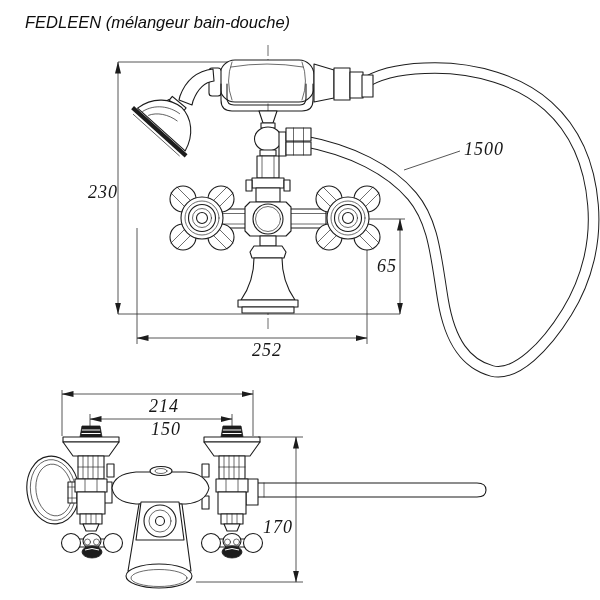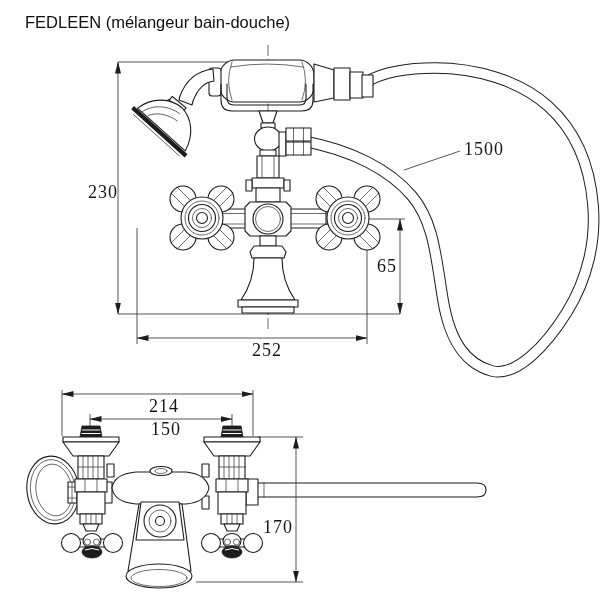--- a/index.html
+++ b/index.html
@@ -1,17 +1,17 @@
 <!DOCTYPE html>
 <html><head>
 <meta charset="utf-8">
 <style>
   html,body{margin:0;padding:0;background:#fff;}
   .page{position:relative;width:600px;height:600px;background:#fff;overflow:hidden;
-        font-family:"Liberation Sans",sans-serif;}
+        font-family:"Liberation Sans",sans-serif;font-style:italic;}
   svg{display:block}
   
   .ln{fill:none;stroke:#1c1c1c;stroke-width:1.1;stroke-linecap:round;stroke-linejoin:round}
   .fw{fill:#ffffff;stroke:#1c1c1c;stroke-width:1.1;stroke-linejoin:round}
   .thin{fill:none;stroke:#1c1c1c;stroke-width:0.65;stroke-linecap:round}
   .thick{fill:none;stroke:#1c1c1c;stroke-width:4.2;stroke-linecap:butt}
   .dim{fill:none;stroke:#2b2b2b;stroke-width:0.8;stroke-linecap:butt}
   .cl{fill:none;stroke:#2b2b2b;stroke-width:0.7;stroke-dasharray:11 3 2.5 3}
   .hoseO{fill:none;stroke:#1c1c1c;stroke-width:11.6;stroke-linecap:butt}
   .hoseI{fill:none;stroke:#ffffff;stroke-width:9.6;stroke-linecap:butt}

